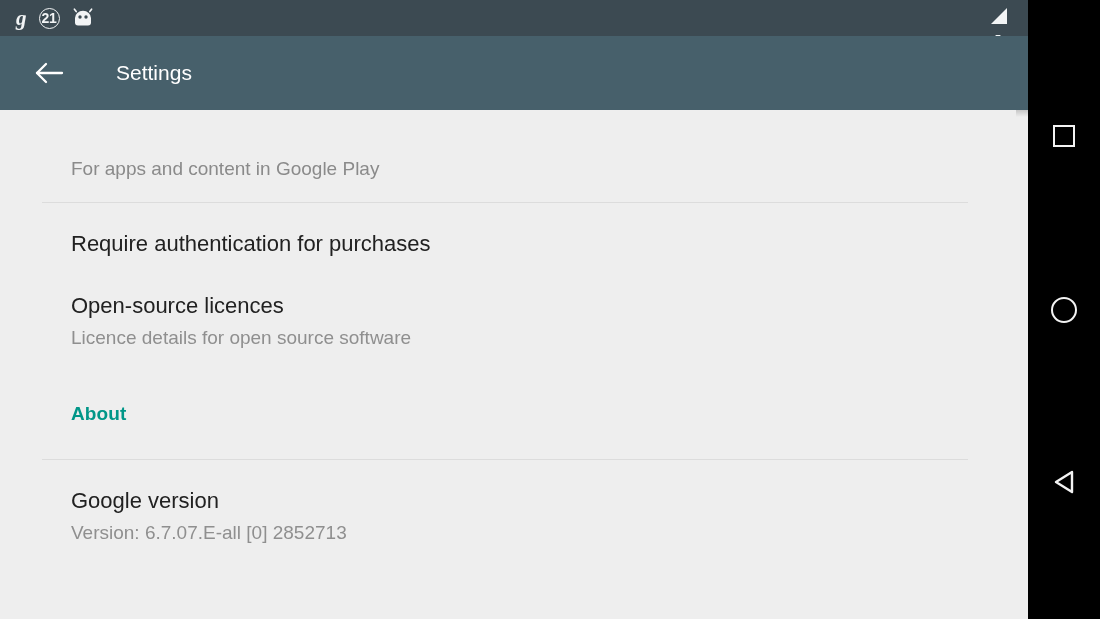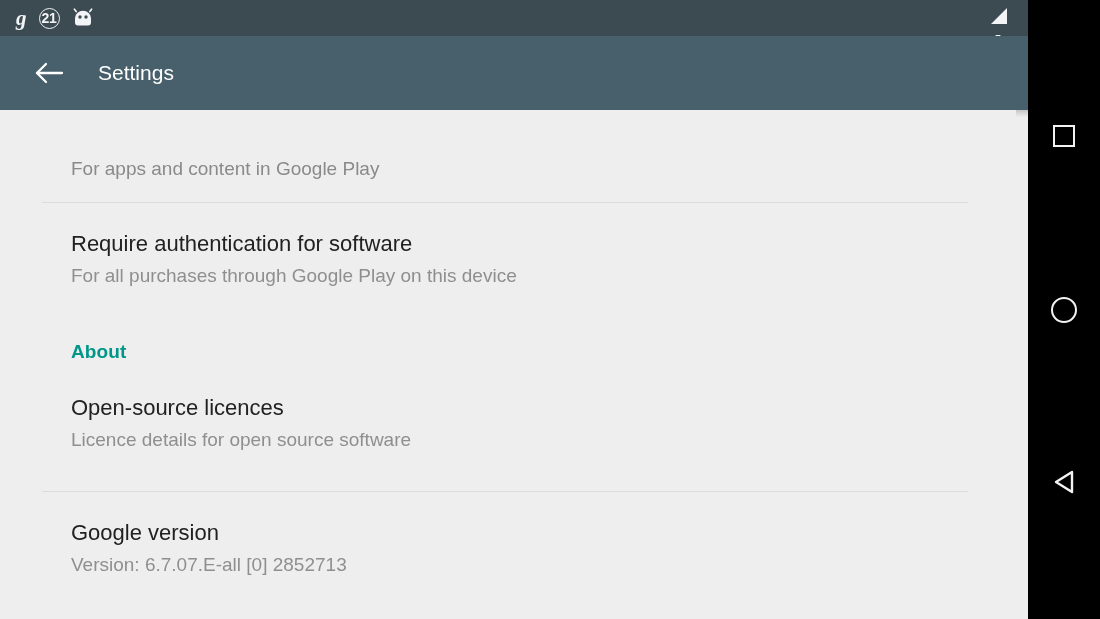--- a/index.html
+++ b/index.html
@@ -98,21 +98,21 @@
     height: 46px;
     display: flex;
     align-items: center;
     justify-content: center;
     cursor: pointer;
     flex: 0 0 auto;
   }
   #app-bar-title {
     color: #ffffff;
     font-size: 21px;
-    margin-left: 26px;
+    margin-left: 44px;
     white-space: nowrap;
   }
   #app-bar-shadow {
     position: absolute;
     top: 110px; left: 0;
     width: 1028px;
     height: 7px;
     background: linear-gradient(to bottom, rgba(0,0,0,0.17), rgba(0,0,0,0));
     pointer-events: none;
   }
@@ -274,31 +274,30 @@
 
   <div id="content">
 
     <div class="row caption-row">
       <div class="caption-text">For apps and content in Google Play</div>
     </div>
 
     <div class="divider"></div>
 
     <div class="row pref-row">
-      <div class="pref-title">Require authentication for software</div>
-      <div class="pref-summary">For all purchases through Google Play on this device</div>
-    </div>
-
-    <div class="row section-header-row">
-      <div class="section-header-text">About</div>
+      <div class="pref-title">Require authentication for purchases</div>
     </div>
 
     <div class="row pref-row">
       <div class="pref-title">Open-source licences</div>
       <div class="pref-summary">Licence details for open source software</div>
+    </div>
+
+    <div class="row section-header-row">
+      <div class="section-header-text">About</div>
     </div>
 
     <div class="spacer-30"></div>
     <div class="divider"></div>
 
     <div class="row pref-row">
       <div class="pref-title">Google version</div>
       <div class="pref-summary">Version: 6.7.07.E-all [0] 2852713</div>
     </div>
 

